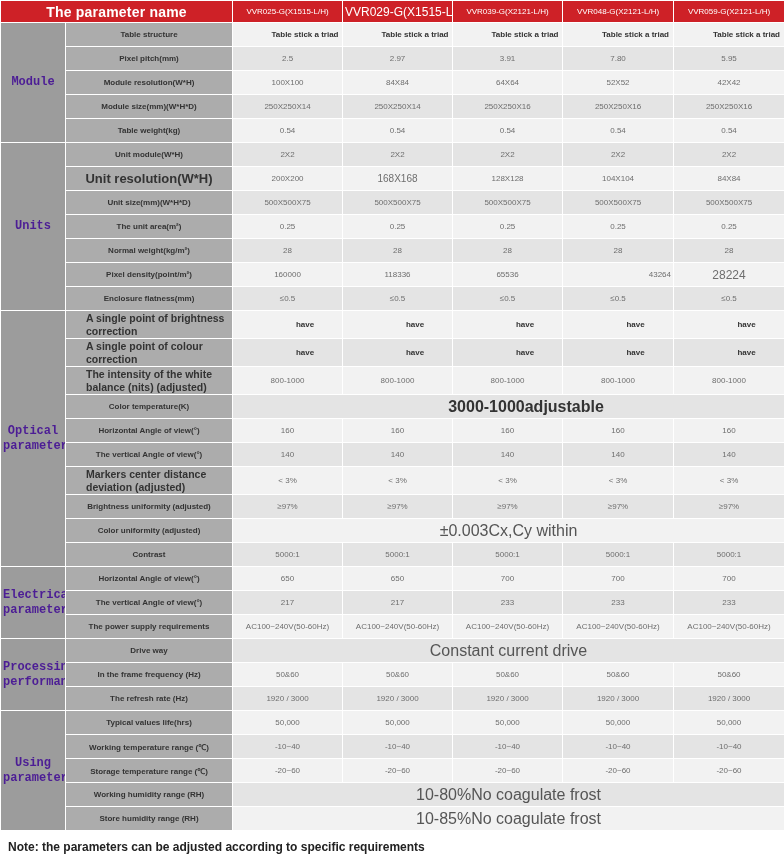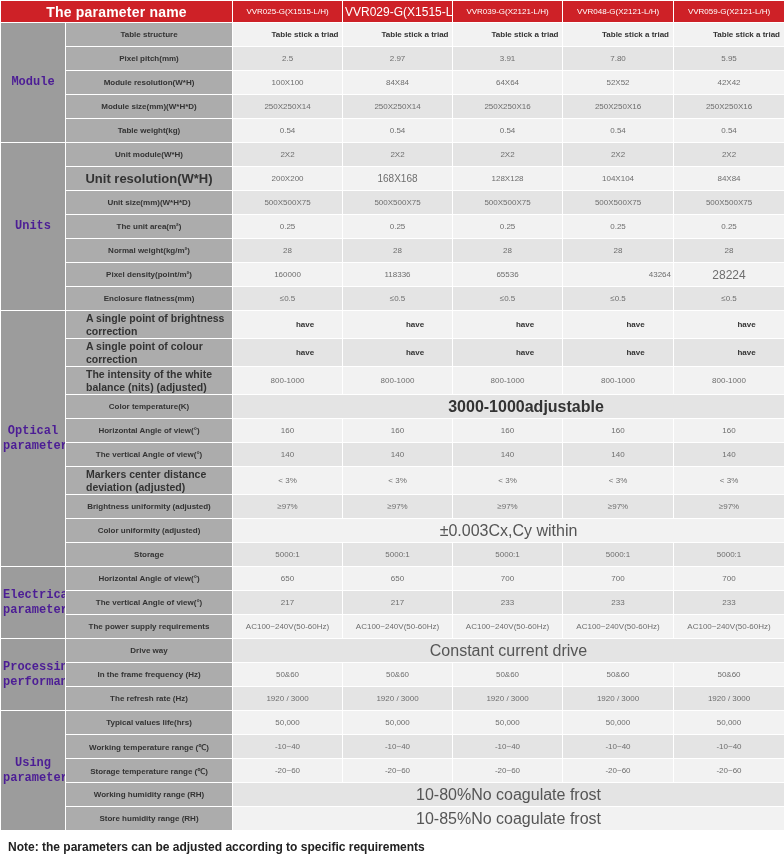--- a/index.html
+++ b/index.html
@@ -213,21 +213,21 @@
         <td class="value-cell fit vdark" style="font-size: 8px;">≥97%</td>
         <td class="value-cell fit vdark" style="font-size: 8px;">≥97%</td>
         <td class="value-cell fit vdark" style="font-size: 8px;">≥97%</td>
         <td class="value-cell fit vdark" style="font-size: 8px;">≥97%</td>
       </tr>
       <tr class="normal-row">
         <td class="param-cell fitcell fit" style="font-size: 8px;">Color uniformity (adjusted)</td>
         <td colspan="5" class="value-cell spanval vlight">±0.003Cx,Cy  within</td>
       </tr>
       <tr class="normal-row">
-        <td class="param-cell fitcell fit" style="font-size: 8px;">Storage</td>
+        <td class="param-cell fitcell fit" style="font-size: 8px;">Contrast</td>
         <td class="value-cell fit vdark" style="font-size: 8px;">5000:1</td>
         <td class="value-cell fit vdark" style="font-size: 8px;">5000:1</td>
         <td class="value-cell fit vdark" style="font-size: 8px;">5000:1</td>
         <td class="value-cell fit vdark" style="font-size: 8px;">5000:1</td>
         <td class="value-cell fit vdark" style="font-size: 8px;">5000:1</td>
       </tr>
       <tr class="normal-row">
         <td class="group-cell" rowspan="3">Electrical parameters</td>
         <td class="param-cell fitcell fit" style="font-size: 8px;">Horizontal Angle of view(°)</td>
         <td class="value-cell fit vlight" style="font-size: 8px;">650</td>

